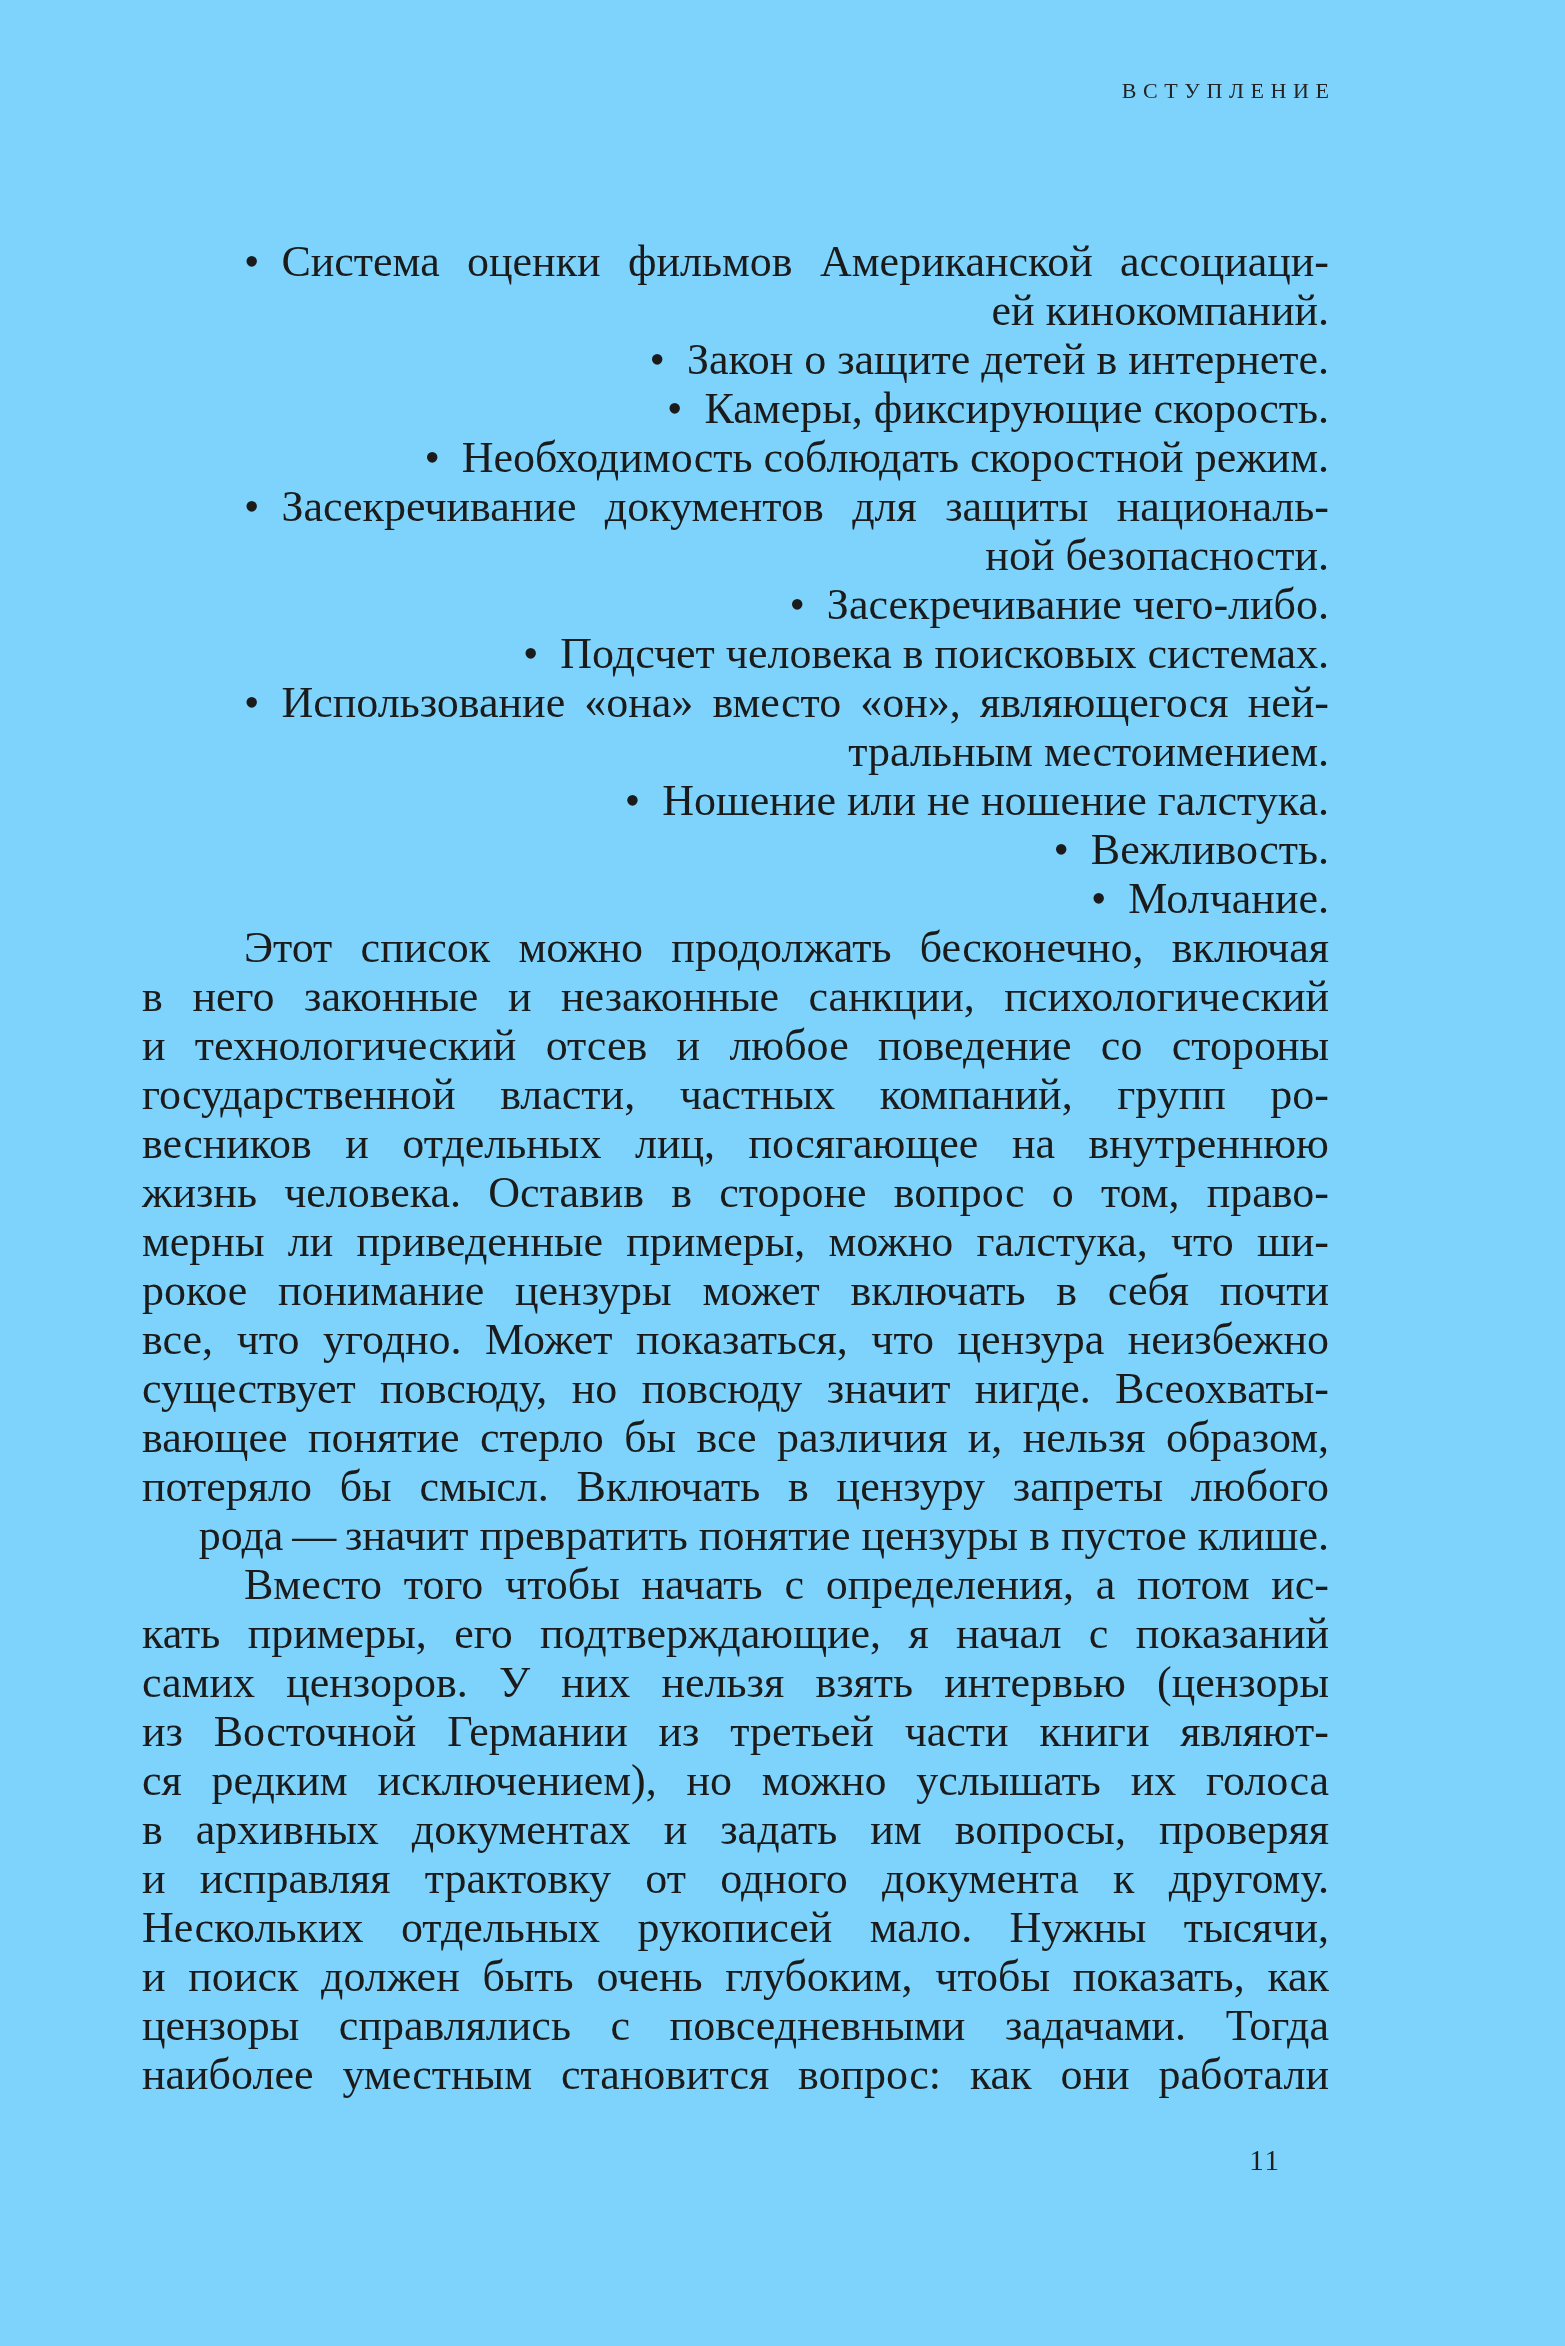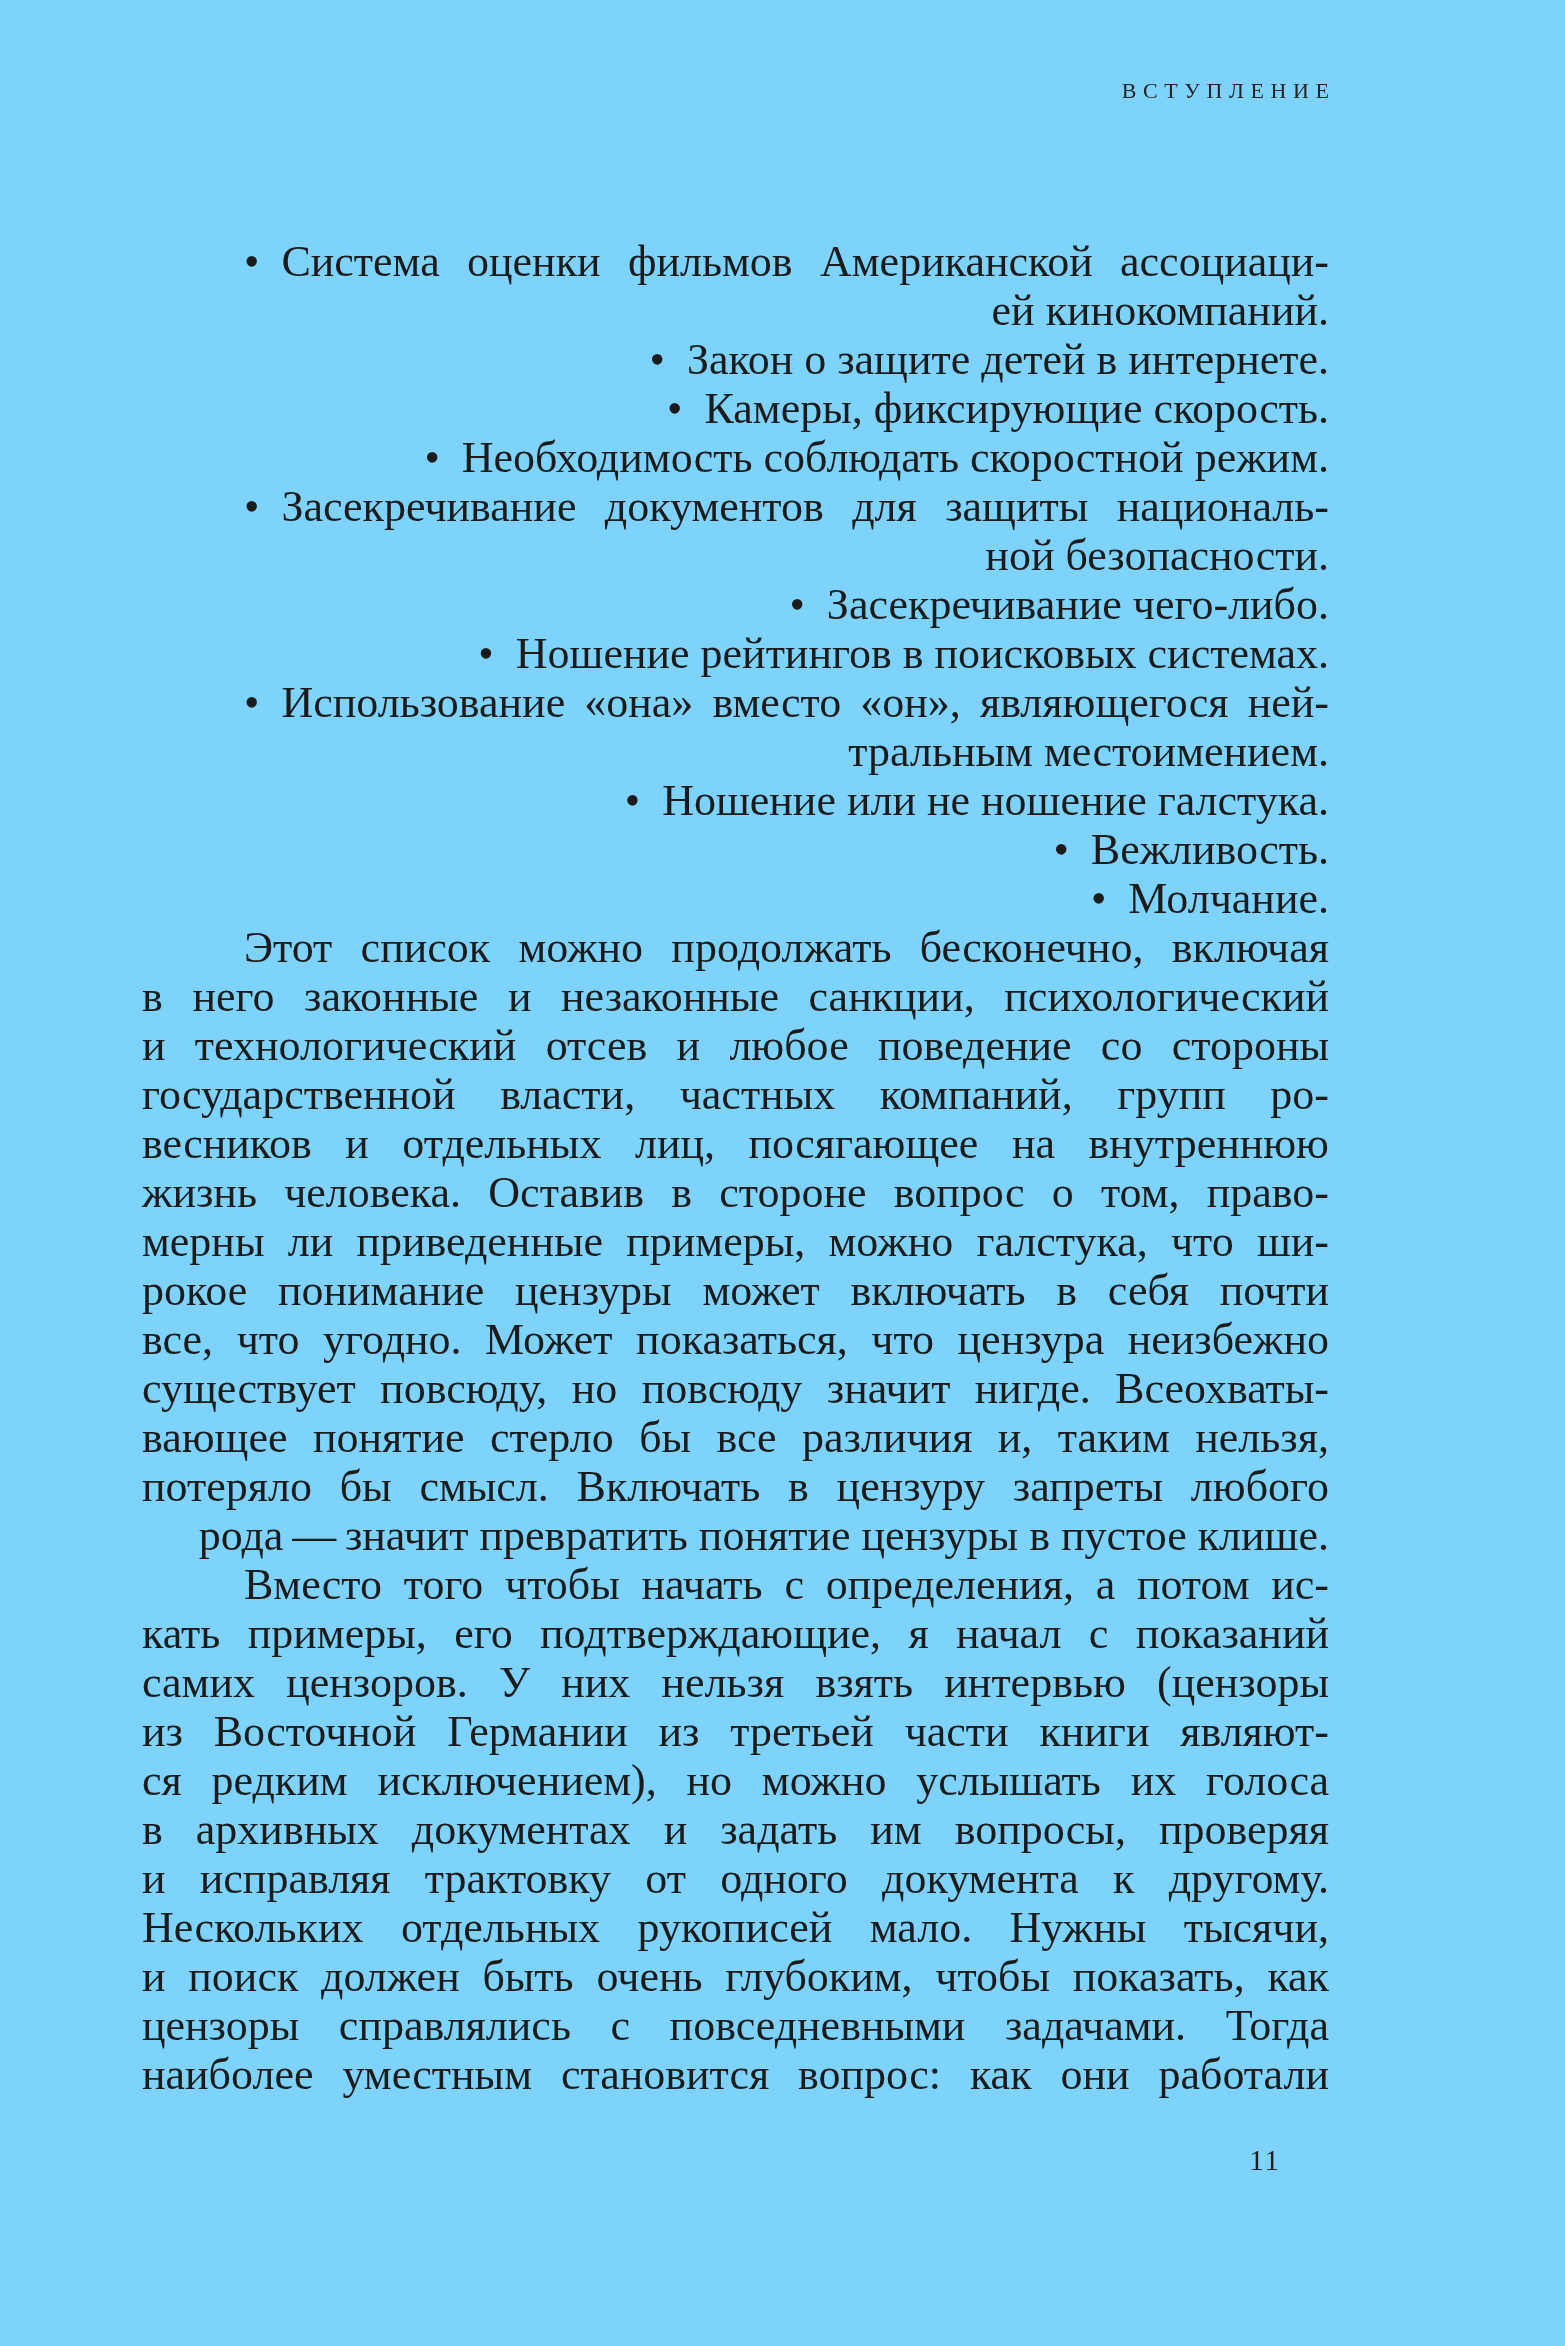--- a/index.html
+++ b/index.html
@@ -73,37 +73,37 @@
 
   <div class="text-block" id="text-block">
       <div class="line just ind">• Система оценки фильмов Американской ассоциаци-</div>
       <div class="line">ей кинокомпаний.</div>
       <div class="line ind">• Закон о защите детей в интернете.</div>
       <div class="line ind">• Камеры, фиксирующие скорость.</div>
       <div class="line ind">• Необходимость соблюдать скоростной режим.</div>
       <div class="line just ind">• Засекречивание документов для защиты националь-</div>
       <div class="line">ной безопасности.</div>
       <div class="line ind">• Засекречивание чего-либо.</div>
-      <div class="line ind">• Ношение рейтингов в поисковых системах.</div>
+      <div class="line ind">• Подсчет человека в поисковых системах.</div>
       <div class="line just ind">• Использование «она» вместо «он», являющегося ней-</div>
       <div class="line">тральным местоимением.</div>
       <div class="line ind">• Ношение или не ношение галстука.</div>
       <div class="line ind">• Вежливость.</div>
       <div class="line ind">• Молчание.</div>
       <div class="line just ind">Этот список можно продолжать бесконечно, включая</div>
       <div class="line just">в него законные и незаконные санкции, психологический</div>
       <div class="line just">и технологический отсев и любое поведение со стороны</div>
       <div class="line just">государственной власти, частных компаний, групп ро-</div>
       <div class="line just">весников и отдельных лиц, посягающее на внутреннюю</div>
       <div class="line just">жизнь человека. Оставив в стороне вопрос о том, право-</div>
       <div class="line just">мерны ли приведенные примеры, можно галстука, что ши-</div>
       <div class="line just">рокое понимание цензуры может включать в себя почти</div>
       <div class="line just">все, что угодно. Может показаться, что цензура неизбежно</div>
       <div class="line just">существует повсюду, но повсюду значит нигде. Всеохваты-</div>
-      <div class="line just">вающее понятие стерло бы все различия и, таким нельзя,</div>
+      <div class="line just">вающее понятие стерло бы все различия и, нельзя образом,</div>
       <div class="line just">потеряло бы смысл. Включать в цензуру запреты любого</div>
       <div class="line">рода — значит превратить понятие цензуры в пустое клише.</div>
       <div class="line just ind">Вместо того чтобы начать с определения, а потом ис-</div>
       <div class="line just">кать примеры, его подтверждающие, я начал с показаний</div>
       <div class="line just">самих цензоров. У них нельзя взять интервью (цензоры</div>
       <div class="line just">из Восточной Германии из третьей части книги являют-</div>
       <div class="line just">ся редким исключением), но можно услышать их голоса</div>
       <div class="line just">в архивных документах и задать им вопросы, проверяя</div>
       <div class="line just">и исправляя трактовку от одного документа к другому.</div>
       <div class="line just">Нескольких отдельных рукописей мало. Нужны тысячи,</div>

